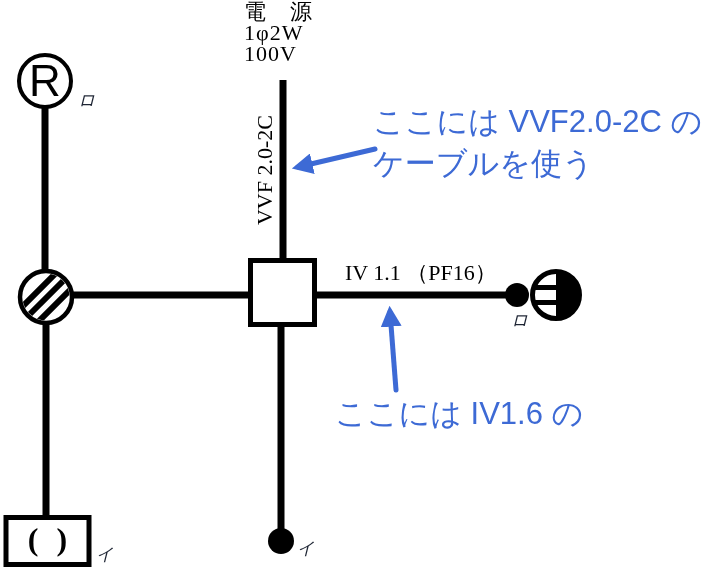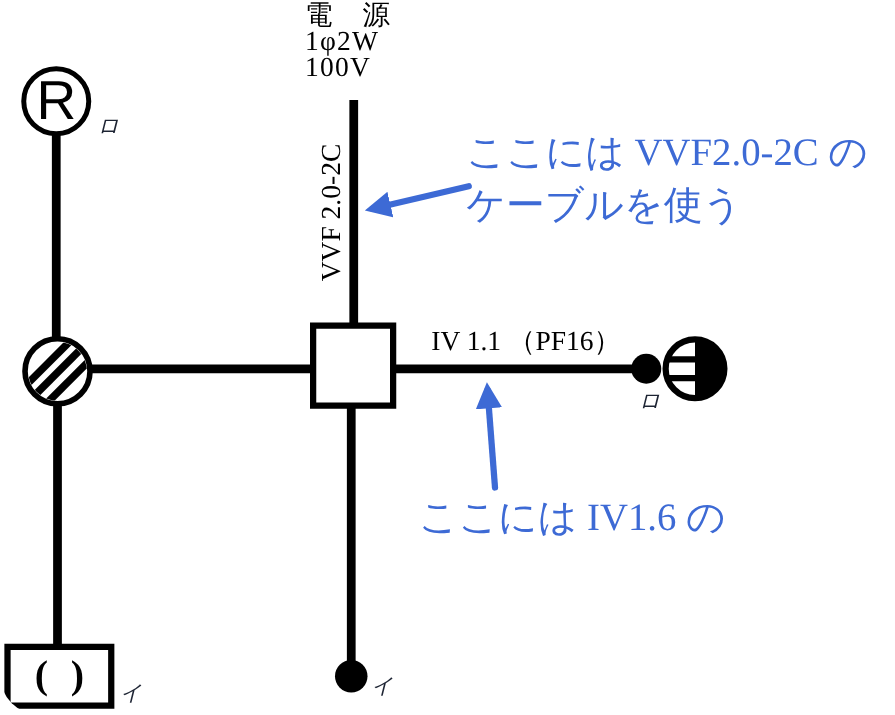--- a/index.html
+++ b/index.html
@@ -2,21 +2,20 @@
 <html><head>
 <meta charset="utf-8">
 <style>
   html,body{margin:0;padding:0;background:#ffffff;}
   .stage{
     position:relative;
     width:716px;height:572px;
     background:#ffffff;
     overflow:hidden;
     font-family:"Liberation Serif","DejaVu Serif",serif;
-    border-radius:32px;
   }
   .stage svg{position:absolute;left:0;top:0;}
   .abs{position:absolute;white-space:nowrap;}
   .mincho{
     font-family:"Liberation Serif","DejaVu Serif",serif;
     color:#000000;
   }
   .power-block{
     left:244px;top:1px;
     font-size:22px;line-height:21px;
@@ -42,21 +41,21 @@
     font-family:"Liberation Sans","DejaVu Sans",sans-serif;
     font-size:44px;color:#000;
   }
   .rosette-glyph{
     left:6px;top:517px;width:83px;height:47px;
     text-align:center;line-height:45px;
     font-size:32px;font-weight:bold;color:#000;
     letter-spacing:5px;text-indent:5px;
   }
   .blue-note{
-    font-family:Liberation Serif, serif;
+    font-family:Liberation Sans, sans-serif;
     color:#3D6AD5;
     font-size:31px;line-height:42px;
   }
   .note-vvf{left:373px;top:101px;}
   .note-iv{left:335px;top:393px;}
 </style>
 </head>
 <body>
 
 <div class="stage">

